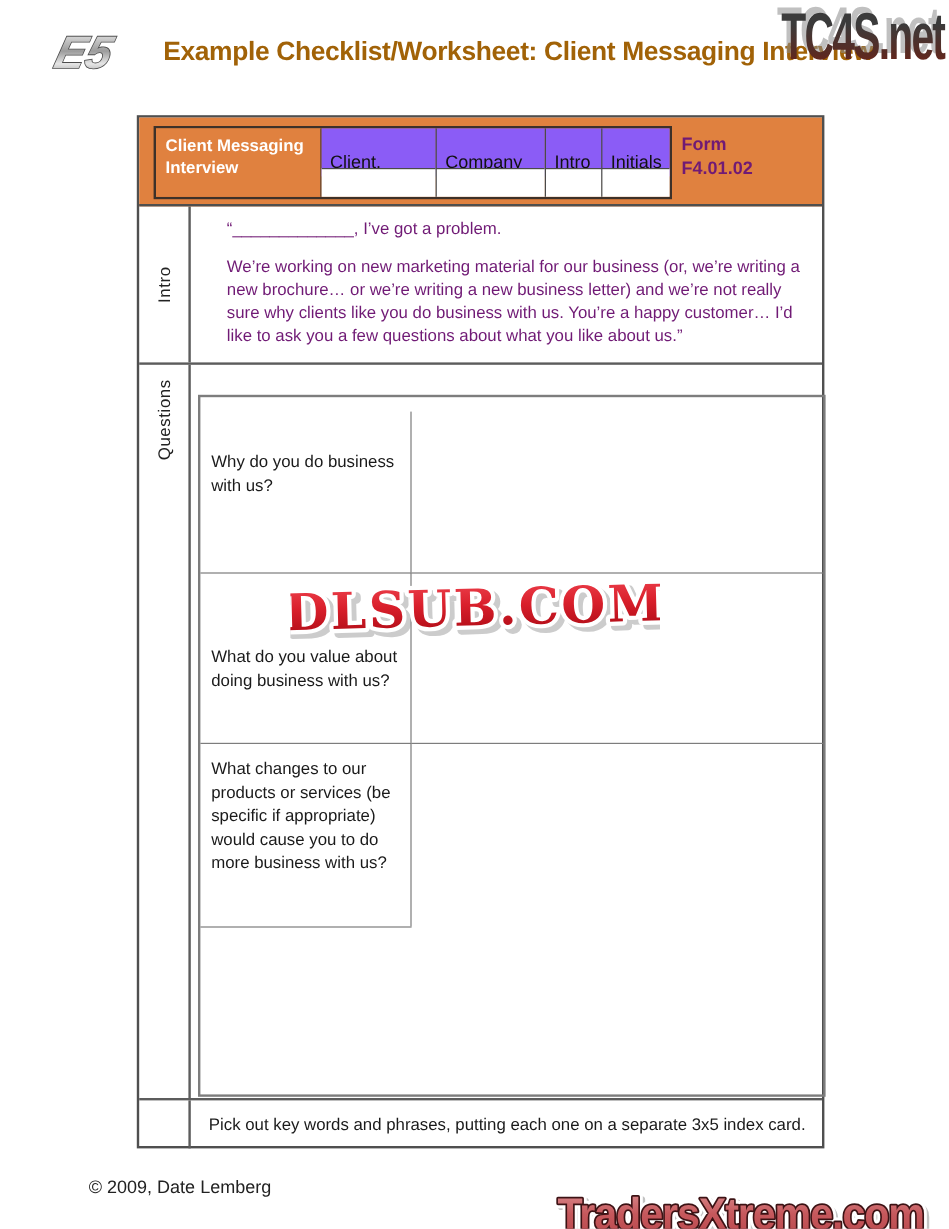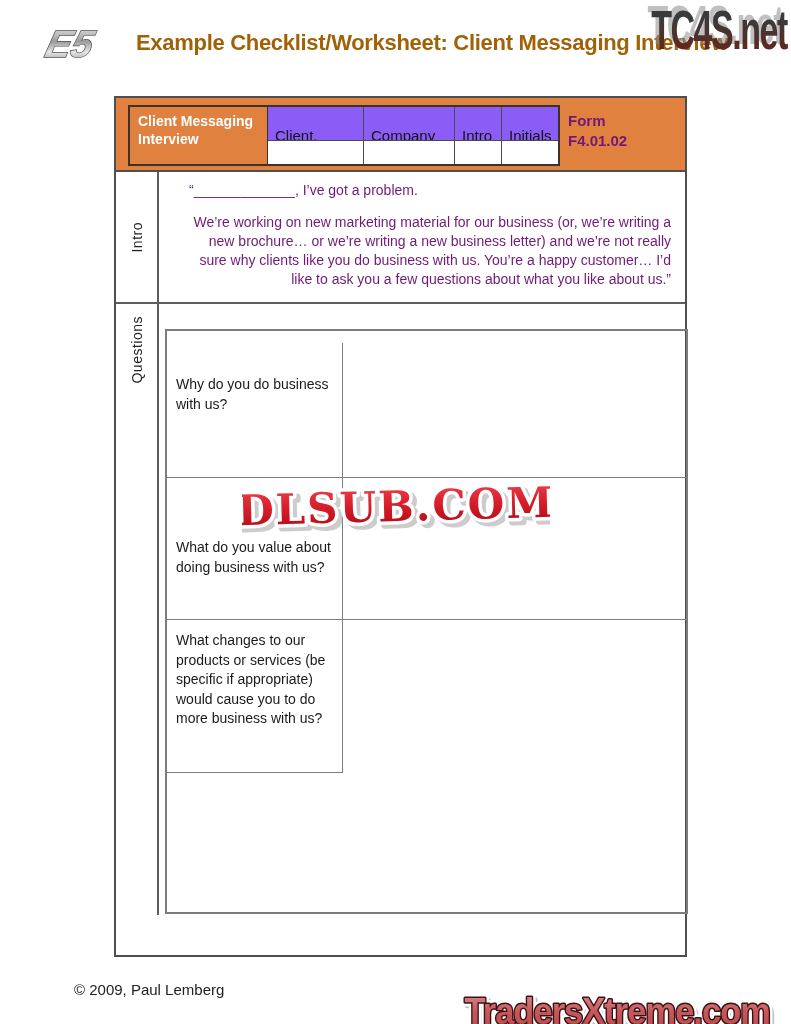--- a/index.html
+++ b/index.html
@@ -55,21 +55,21 @@
   .side.top { align-items:flex-start; padding-top:12px; }
   .vlabel {
     writing-mode:vertical-rl; transform:rotate(180deg);
     font-size:14px; color:#222; letter-spacing:0.5px;
   }
   .content { flex:1 1 auto; position:relative; box-sizing:border-box; }
 
   .intro-row { height:130px; }
   .intro-content { padding:9px 14px 0 30px; font-size:14px; line-height:19px; color:#701a75; }
   .intro-content p { margin:0; }
-  .intro-content p + p { margin-top:13px;text-align:right; }
+  .intro-content p + p { margin-top:13px; }
 
   .q-row { height:613px; border-top:2px solid #5c5c5c; }
   .q-table {
     position:absolute; left:6px; top:25px; width:523px; height:585px;
     border:2px solid #7d7d7d; box-sizing:border-box;
     display:grid; grid-template-columns:176px 1fr;
     grid-template-rows:146px 142px 153px 140px;
   }
   .q-cell {
     border-right:1px solid #7d7d7d; border-top:1px solid #7d7d7d;
@@ -167,39 +167,43 @@
         <div class="a-cell r0"></div>
         <div class="q-cell r1">What do you value about doing business with us?</div>
         <div class="a-cell r1"></div>
         <div class="q-cell r2">What changes to our products or services (be specific if appropriate) would cause you to do more business with us?</div>
         <div class="a-cell r2"></div>
         <div class="a-cell r3"></div>
       </div>
     </div>
   </div>
 
+  <div class="row f-row">
+    <div class="side"></div>
+    <div class="content">Pick out key words and phrases, putting each one on a separate 3x5 index card.</div>
+  </div>
 </div>
 
 <div class="wm-mid">
   <svg width="308" height="64" viewBox="0 0 308 64">
     <defs>
       <linearGradient id="redg" x1="0" y1="0" x2="0" y2="1">
         <stop offset="0" stop-color="#ef4450"></stop>
         <stop offset="0.45" stop-color="#d91f2b"></stop>
         <stop offset="1" stop-color="#a80913"></stop>
       </linearGradient>
     </defs>
     <g transform="rotate(-1.5 154 32)">
       <text x="158" y="51" text-anchor="middle" font-family="DejaVu Serif, serif" font-size="42" font-weight="bold" letter-spacing="2" fill="#9a9a9a" stroke="#9a9a9a" stroke-width="7" opacity="0.5" paint-order="stroke" stroke-linejoin="round">DLSUB.COM</text>
       <text x="154" y="47" text-anchor="middle" font-family="DejaVu Serif, serif" font-size="42" font-weight="bold" letter-spacing="2" fill="url(#redg)" stroke="#ffffff" stroke-width="7" paint-order="stroke" stroke-linejoin="round">DLSUB.COM</text>
     </g>
   </svg>
 </div>
 
-<div class="copyright">© 2009, Paul Lemberg</div>
+<div class="copyright">© 2009, Date Lemberg</div>
 
 <div class="wm-bottom">
   <svg width="318" height="52" viewBox="0 0 318 52">
     <defs>
       <linearGradient id="salg" x1="0" y1="0" x2="0" y2="1">
         <stop offset="0" stop-color="#da8e91"></stop>
         <stop offset="0.5" stop-color="#c6585c"></stop>
         <stop offset="1" stop-color="#b8474c"></stop>
       </linearGradient>
     </defs>

